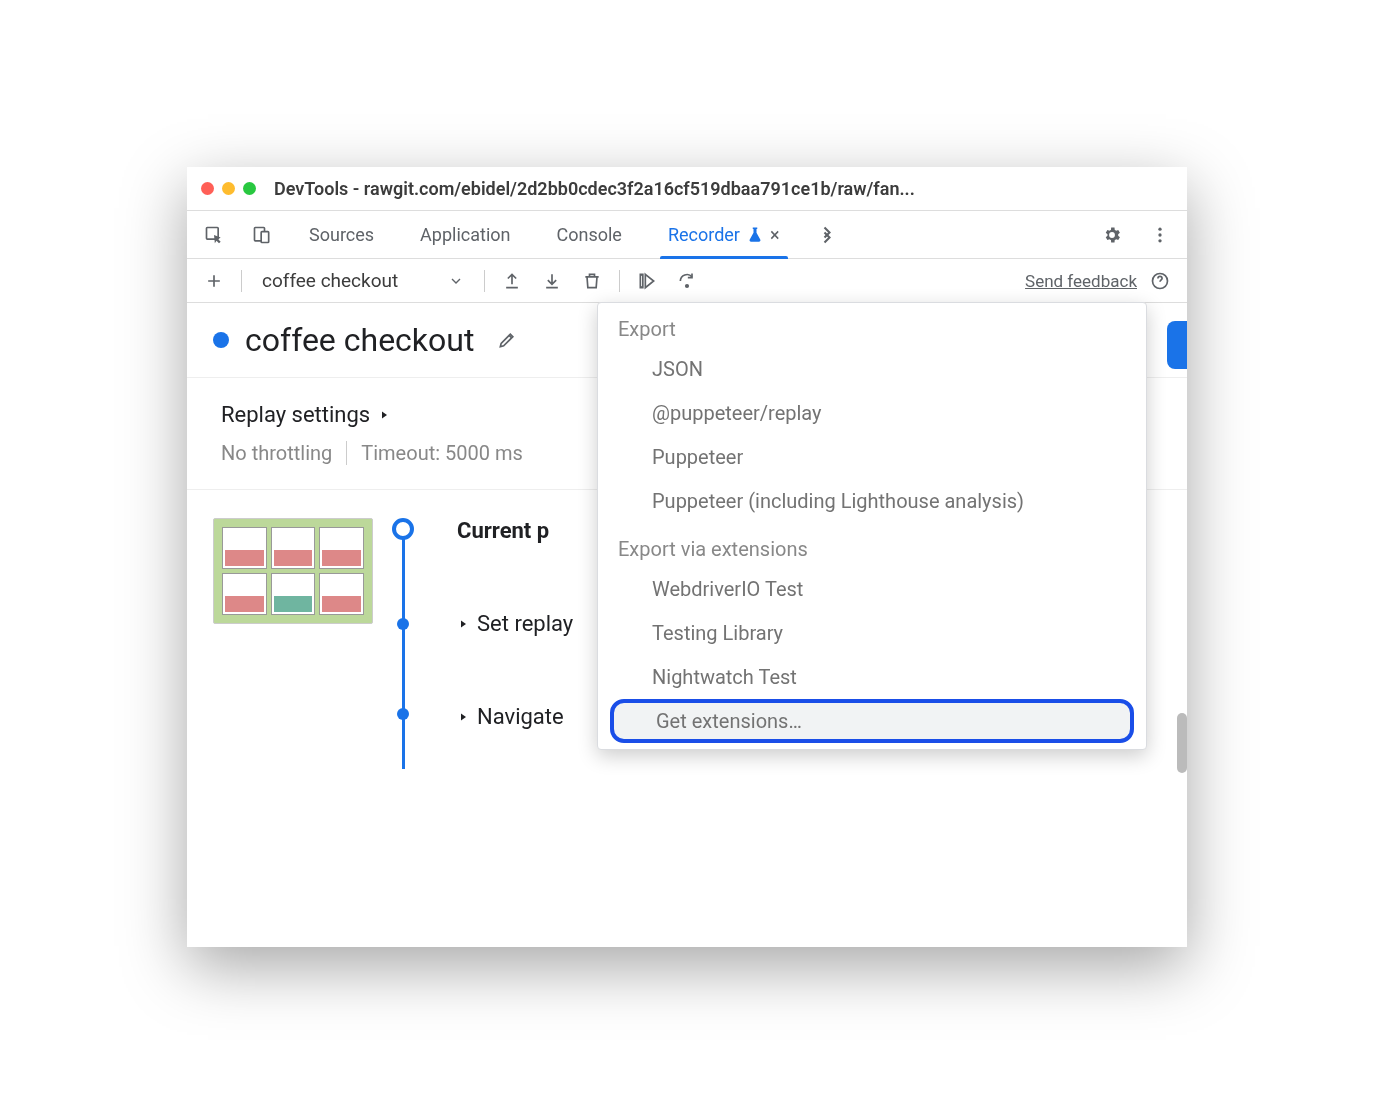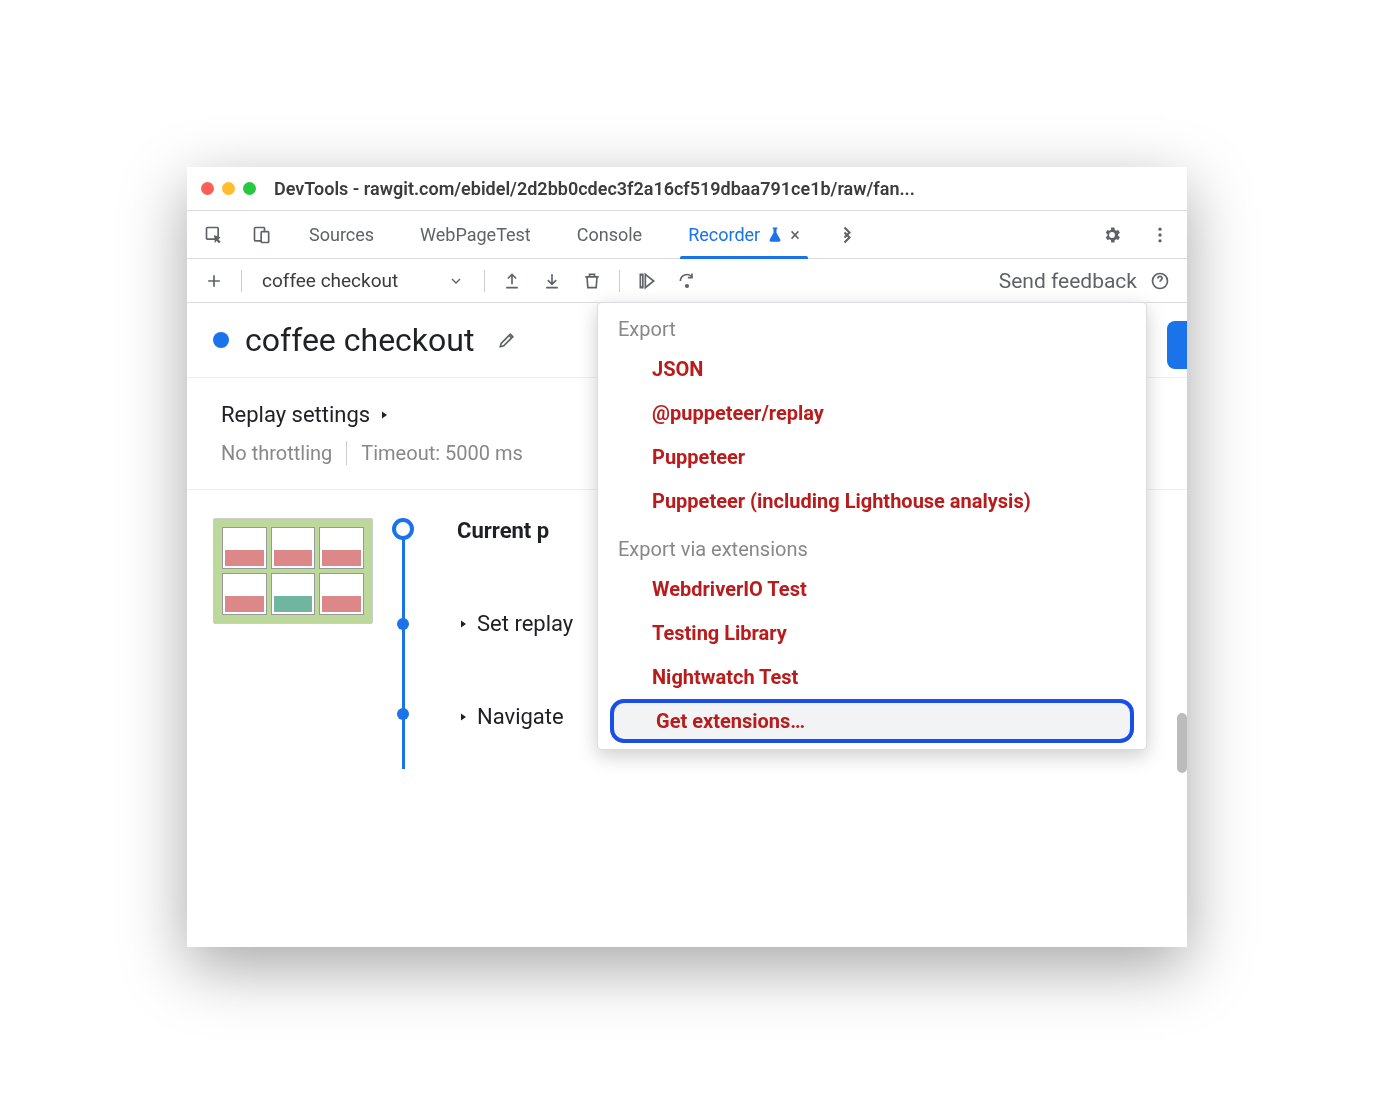--- a/index.html
+++ b/index.html
@@ -73,21 +73,21 @@
   padding: 0 10px; gap: 6px;
   border-bottom: 1px solid #ddd;
 }
 .select-rec {
   display: flex; align-items: center;
   padding: 0 10px; height: 32px;
   font-size: 19px; color: #3c3c3c;
   cursor: pointer; gap: 50px;
 }
 .vbar { width: 1px; height: 22px; background: #ccc; margin: 0 4px; }
-.send-fb { font-size: 21px; color: #5f6368; cursor: pointer; }
+.send-fb { font-size: 17px; color: #5f6368; text-decoration: underline; cursor: pointer; }
 .content { flex: 1; overflow: auto; position: relative; }
 .rec-title-row {
   display: flex; align-items: center;
   padding: 18px 26px; gap: 16px;
   border-bottom: 1px solid #eee;
 }
 .blue-dot { width: 16px; height: 16px; border-radius: 50%; background: #1a73e8; }
 .rec-title { font-size: 32px; color: #202124; }
 .edit-ic { color: #5f6368; }
 .blue-edge {
@@ -124,21 +124,21 @@
   left: 410px; top: 135px;
   width: 550px;
   background: #fff;
   border: 1px solid #dadce0;
   border-radius: 4px;
   box-shadow: 0 6px 20px rgba(0,0,0,0.2);
   z-index: 100;
   padding-bottom: 6px;
 }
 .dd-head { padding: 14px 20px 6px; font-size: 20px; color: #888; }
-.dd-item { padding: 10px 20px 10px 54px; font-size: 20px; color: #b91c1c; cursor: pointer; font-weight: bold; }
+.dd-item { padding: 10px 20px 10px 54px; font-size: 20px; color: #737373; cursor: pointer; }
 .dd-item.hover { background: #f1f3f4; }
 .dd-item.highlight {
   border: 4px solid #1a4ee8; border-radius: 14px;
   margin: 0 12px; padding: 6px 16px 6px 42px;
 }
 .scrollbar-hint {
   position:absolute; right:0; top:410px; width:10px; height:60px;
   background:#bbb; border-radius:5px;
 }
 </style>
@@ -163,21 +163,21 @@
           <path d="M12 12 l8 3 -3 2 3 3 -2 2 -3-3 -2 3z" fill="currentColor" stroke="none"></path>
         </svg>
     </div>
     <div class="icon-btn">
       <svg viewBox="0 0 24 24" fill="none" stroke="currentColor" stroke-width="2">
           <rect x="3" y="3" width="12" height="16" rx="1"></rect>
           <rect x="11" y="8" width="9" height="13" rx="1" fill="#fff"></rect>
         </svg>
     </div>
     <div class="tab">Sources</div>
-    <div class="tab">WebPageTest</div>
+    <div class="tab">Application</div>
     <div class="tab">Console</div>
     <div class="tab active">
       <span>Recorder</span>
       <svg width="18" height="18" viewBox="0 0 24 24" fill="#1a73e8" style="margin-left:6px">
           <path d="M9 2h6v2l-1 0v5l5 9c.8 1.4-.2 3-1.8 3H6.8C5.2 21 4.2 19.4 5 18l5-9V4l-1 0z"></path>
         </svg>
       <span class="tab-close">×</span>
     </div>
     <div class="icon-btn">
       <svg viewBox="0 0 24 24" fill="none" stroke="currentColor" stroke-width="2.5">

